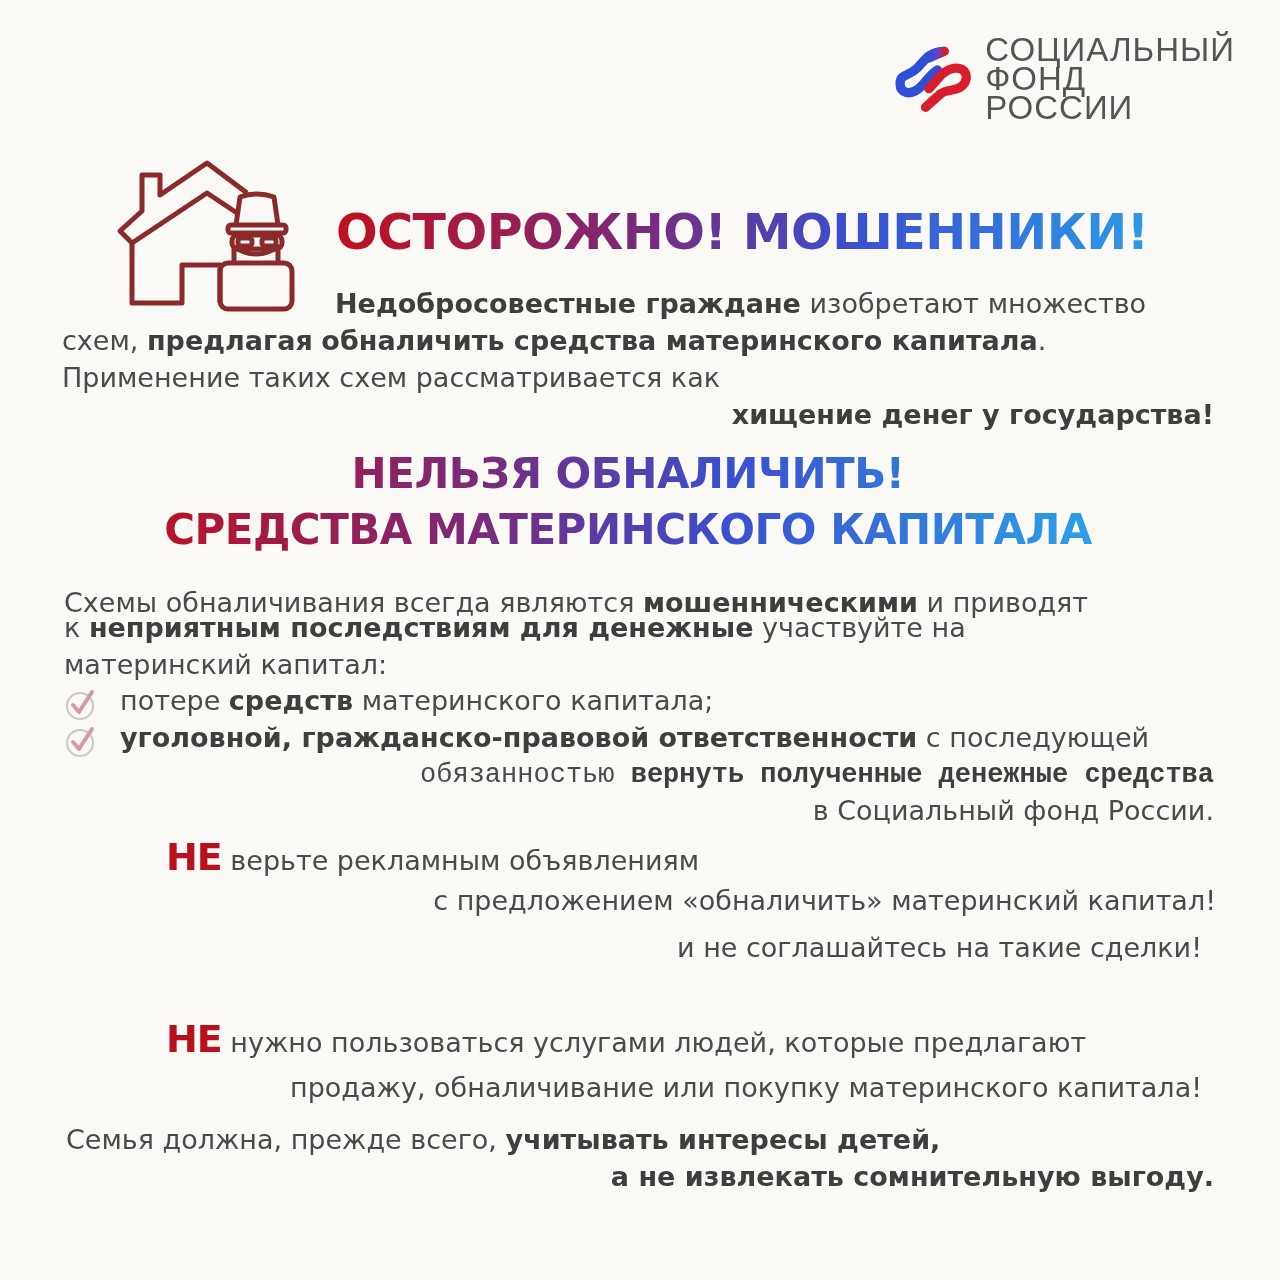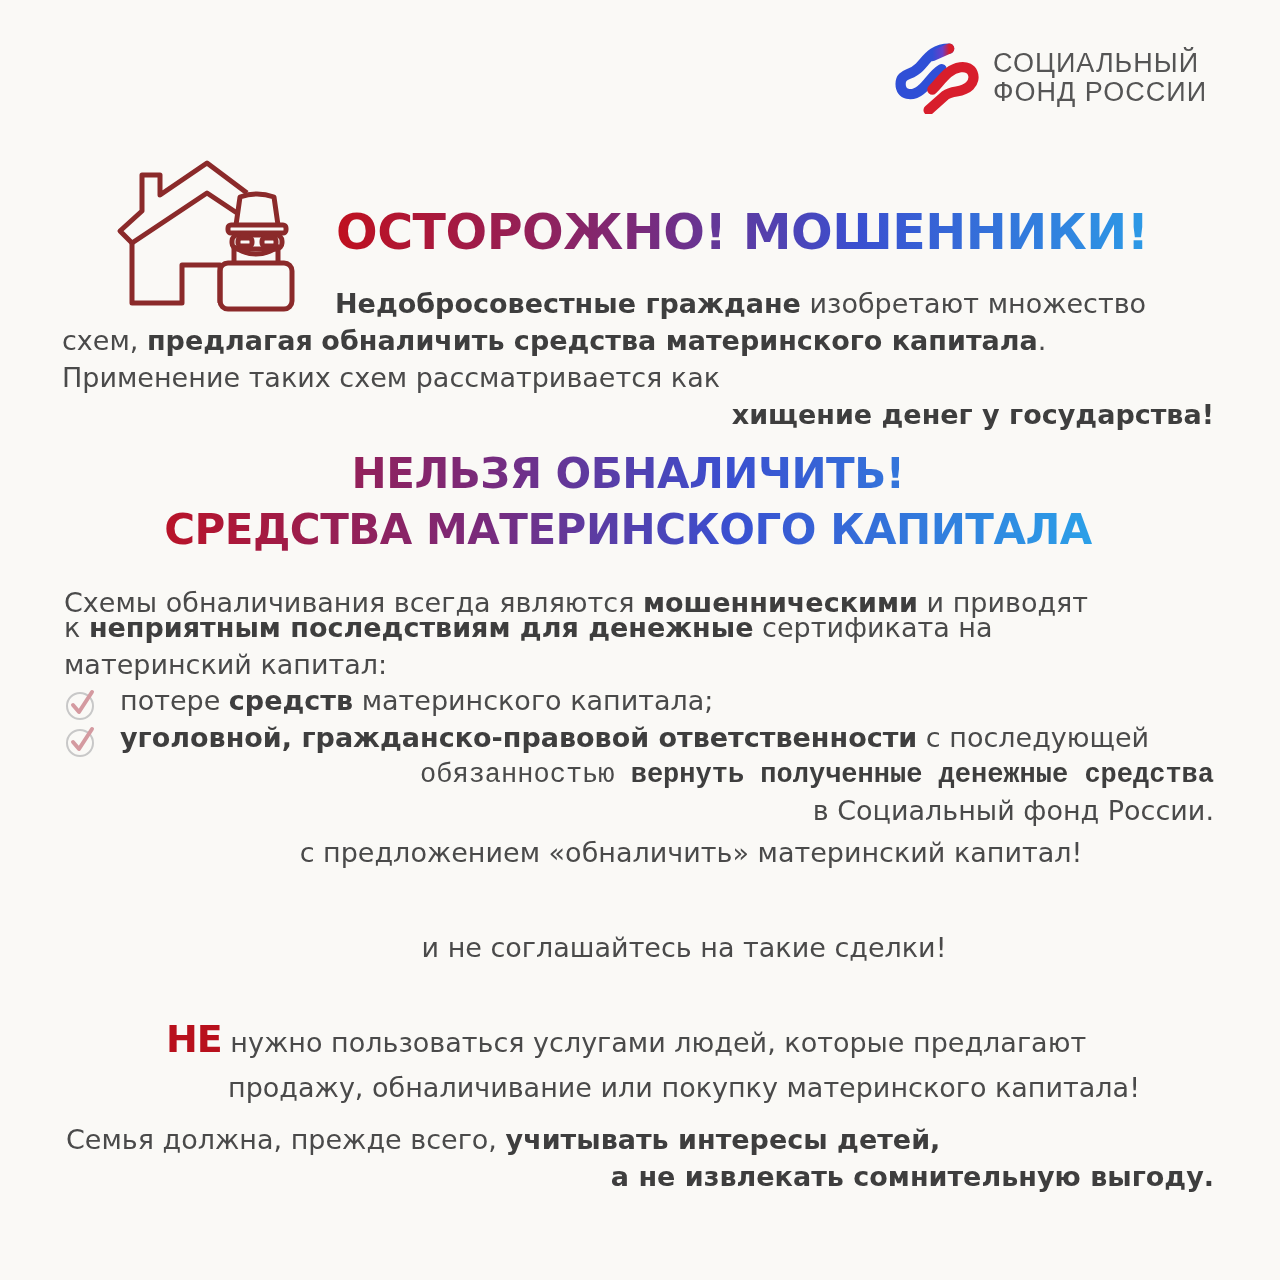--- a/index.html
+++ b/index.html
@@ -6,33 +6,33 @@
   body {
     width:1280px; height:1280px; overflow:hidden;
     background:#faf9f6;
     font-family:"DejaVu Sans","Liberation Sans",sans-serif;
     color:#4a4a4a;
     position:relative;
   }
   .abs { position:absolute; }
   .logo { left:895px; top:42px; width:340px; height:72px; display:flex; align-items:center; }
   .logo svg { width:84px; height:72px; }
-  .logo-text { margin-left:14px; font-family:"Liberation Sans",sans-serif; font-size:27px; line-height:29px; color:#555; letter-spacing:1px; }
+  .logo-text { margin-left:14px; font-family:"Liberation Sans",sans-serif; font-size:33px; line-height:29px; color:#555; letter-spacing:1px; }
   .house { left:112px; top:155px; width:190px; height:160px; }
   .grad {
     background:linear-gradient(90deg,#c0101e 0%,#7a2a7a 35%,#3a4fd0 60%,#2aa8ea 100%);
     -webkit-background-clip:text; background-clip:text; color:transparent;
     font-family:"DejaVu Sans",sans-serif; font-weight:bold;
     text-shadow:none;
   }
   .title1 { left:336px; top:198px; width:866px; font-size:49px; line-height:70px; white-space:nowrap; letter-spacing:-0.5px;text-decoration:underline; }
   .title2 { left:128px; top:446px; width:1000px; font-size:42px; line-height:56px; text-align:center; white-space:nowrap; letter-spacing:-0.5px; }
   .t { font-size:27px; line-height:36px; white-space:nowrap; }
   .b { font-weight:bold; color:#3e3e3e; }
-  .right { text-align:center; }
+  .right { text-align:right; }
   .ne { color:#b8101c; font-weight:bold; font-size:38px; font-family:"DejaVu Sans",sans-serif; letter-spacing:-1px; }
   .check { width:34px; height:34px; }
 </style>
 </head>
 <body>
 
 <div class="abs logo">
   <svg viewBox="0 0 90 75">
     <defs>
       <linearGradient id="lg1" x1="0" y1="0" x2="1" y2="0">
@@ -77,21 +77,21 @@
 
 <div class="abs grad title2">
   <div>НЕЛЬЗЯ ОБНАЛИЧИТЬ!</div>
   <div>СРЕДСТВА МАТЕРИНСКОГО КАПИТАЛА</div>
 </div>
 
 <div class="abs t" style="left:64px; top:560px;margin-top:25px;">
   <span>Схемы обналичивания всегда являются </span><span class="b">мошенническими</span><span> и приводят</span>
 </div>
 <div class="abs t" style="left:64px; top:610px;">
-  <span>к </span><span class="b">неприятным последствиям для денежные</span><span> сертификата на</span>
+  <span>к </span><span class="b">неприятным последствиям для денежные</span><span> участвуйте на</span>
 </div>
 <div class="abs t" style="left:64px; top:647px;">материнский капитал:</div>
 
 <svg class="abs check" style="left:64px; top:688px;" viewBox="0 0 34 34">
   <circle cx="16" cy="18" r="13" fill="none" stroke="#c8c8c8" stroke-width="2"></circle>
   <path d="M9 17 L15 24 L28 4" fill="none" stroke="#d49aa0" stroke-width="4" stroke-linecap="round" stroke-linejoin="round"></path>
 </svg>
 <div class="abs t" style="left:120px; top:683px;">
   <span>потере </span><span class="b">средств</span><span> материнского капитала;</span>
 </div>
@@ -102,20 +102,21 @@
 </svg>
 <div class="abs t" style="left:120px; top:720px;">
   <span class="b">уголовной, гражданско-правовой ответственности</span><span> с последующей</span>
 </div>
 <div class="abs t right" style="right:66px; top:757px;font-family:Liberation Mono, monospace;">
   <span>обязанностью </span><span class="b">вернуть полученные денежные средства</span>
 </div>
 <div class="abs t right" style="right:66px; top:793px;">в Социальный фонд России.</div>
 
 <div class="abs" style="left:166px; top:835px; width:1050px;">
+  <div class="t" style="line-height:44px;"><span class="ne">НЕ</span> <span>верьте рекламным объявлениям</span></div>
   <div class="t right" style="margin-right:0;">с предложением «обналичить» материнский капитал!</div>
 </div>
 
 <div class="abs" style="left:166px; top:925px; width:1036px;">
   <div class="t right" style="line-height:46px;">и не соглашайтесь на такие сделки!</div>
 </div>
 
 <div class="abs" style="left:166px; top:1016px; width:1036px;">
   <div class="t" style="line-height:46px;"><span class="ne">НЕ</span> <span>нужно пользоваться услугами людей, которые предлагают</span></div>
   <div class="t right" style="line-height:44px;">продажу, обналичивание или покупку материнского капитала!</div>

